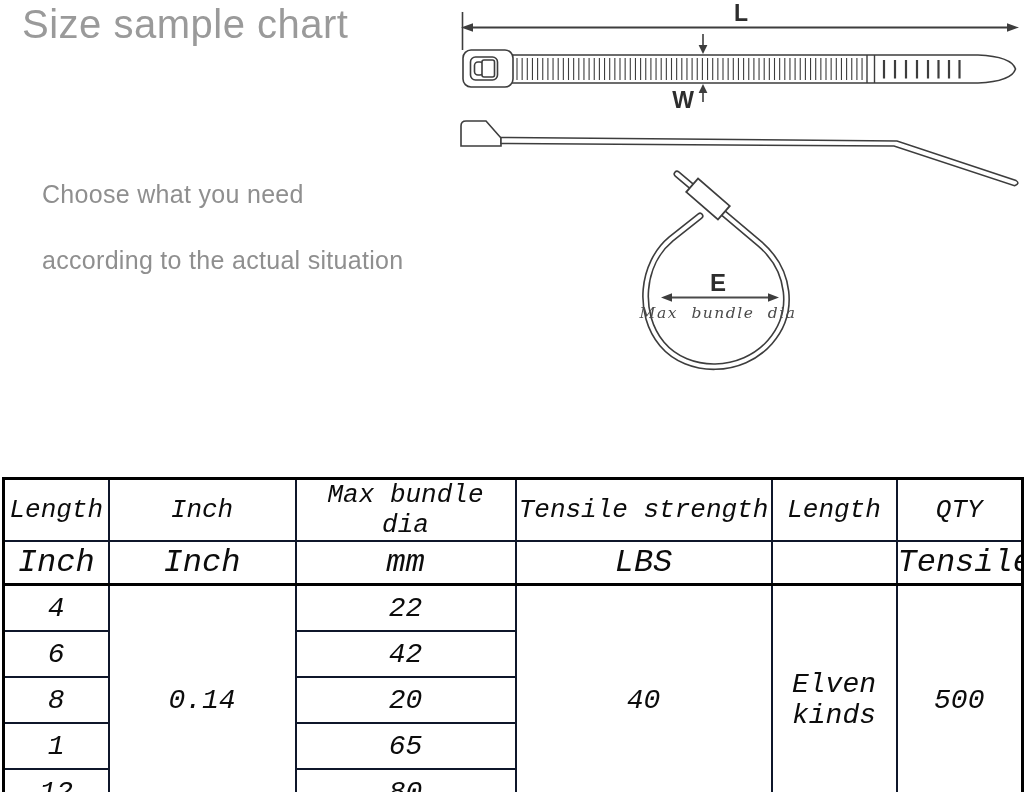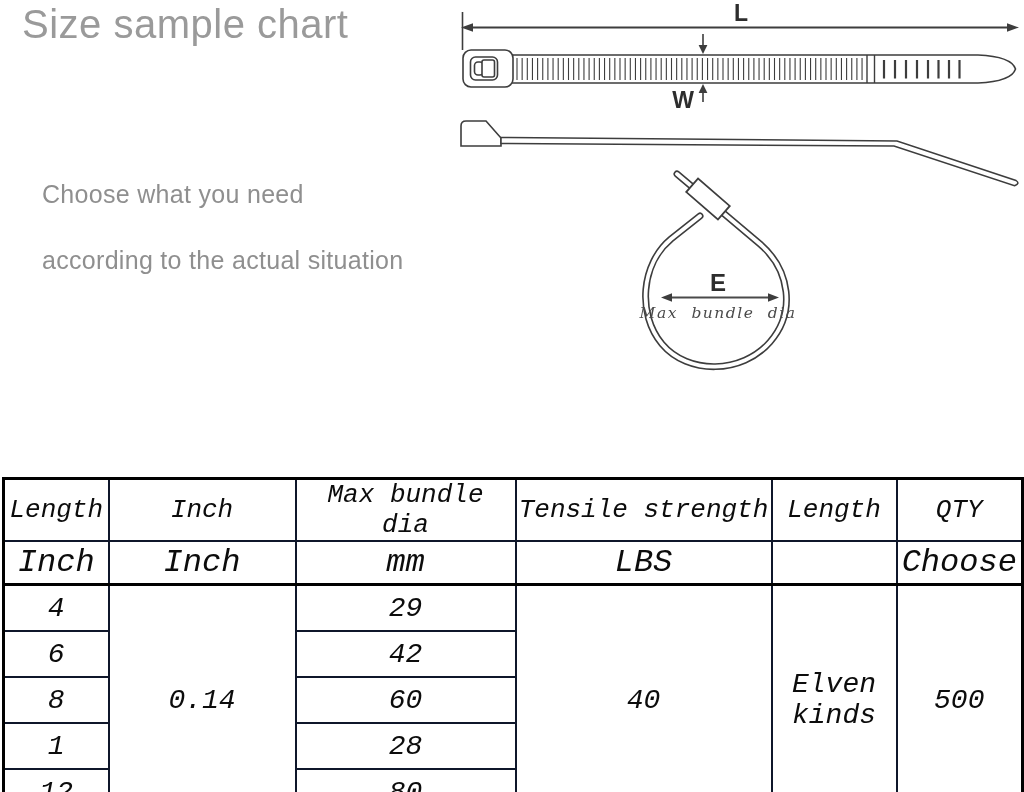--- a/index.html
+++ b/index.html
@@ -184,41 +184,41 @@
         <td>Tensile strength</td>
         <td>Length</td>
         <td>QTY</td>
       </tr>
       <tr class="units">
         <td>Inch</td>
         <td>Inch</td>
         <td>mm</td>
         <td>LBS</td>
         <td></td>
-        <td>Choose</td>
+        <td>Tensile</td>
       </tr>
       <tr class="data">
         <td>4</td>
         <td rowspan="5">0.14</td>
-        <td>29</td>
+        <td>22</td>
         <td rowspan="5">40</td>
         <td rowspan="5" class="elven">Elven kinds</td>
         <td rowspan="5">500</td>
       </tr>
       <tr class="data">
         <td>6</td>
         <td>42</td>
       </tr>
       <tr class="data">
         <td>8</td>
-        <td>60</td>
+        <td>20</td>
       </tr>
       <tr class="data">
         <td>1</td>
-        <td>28</td>
+        <td>65</td>
       </tr>
       <tr class="data">
         <td>12</td>
         <td>80</td>
       </tr>
     </tbody>
   </table>
 </div>
 
 </body></html>

